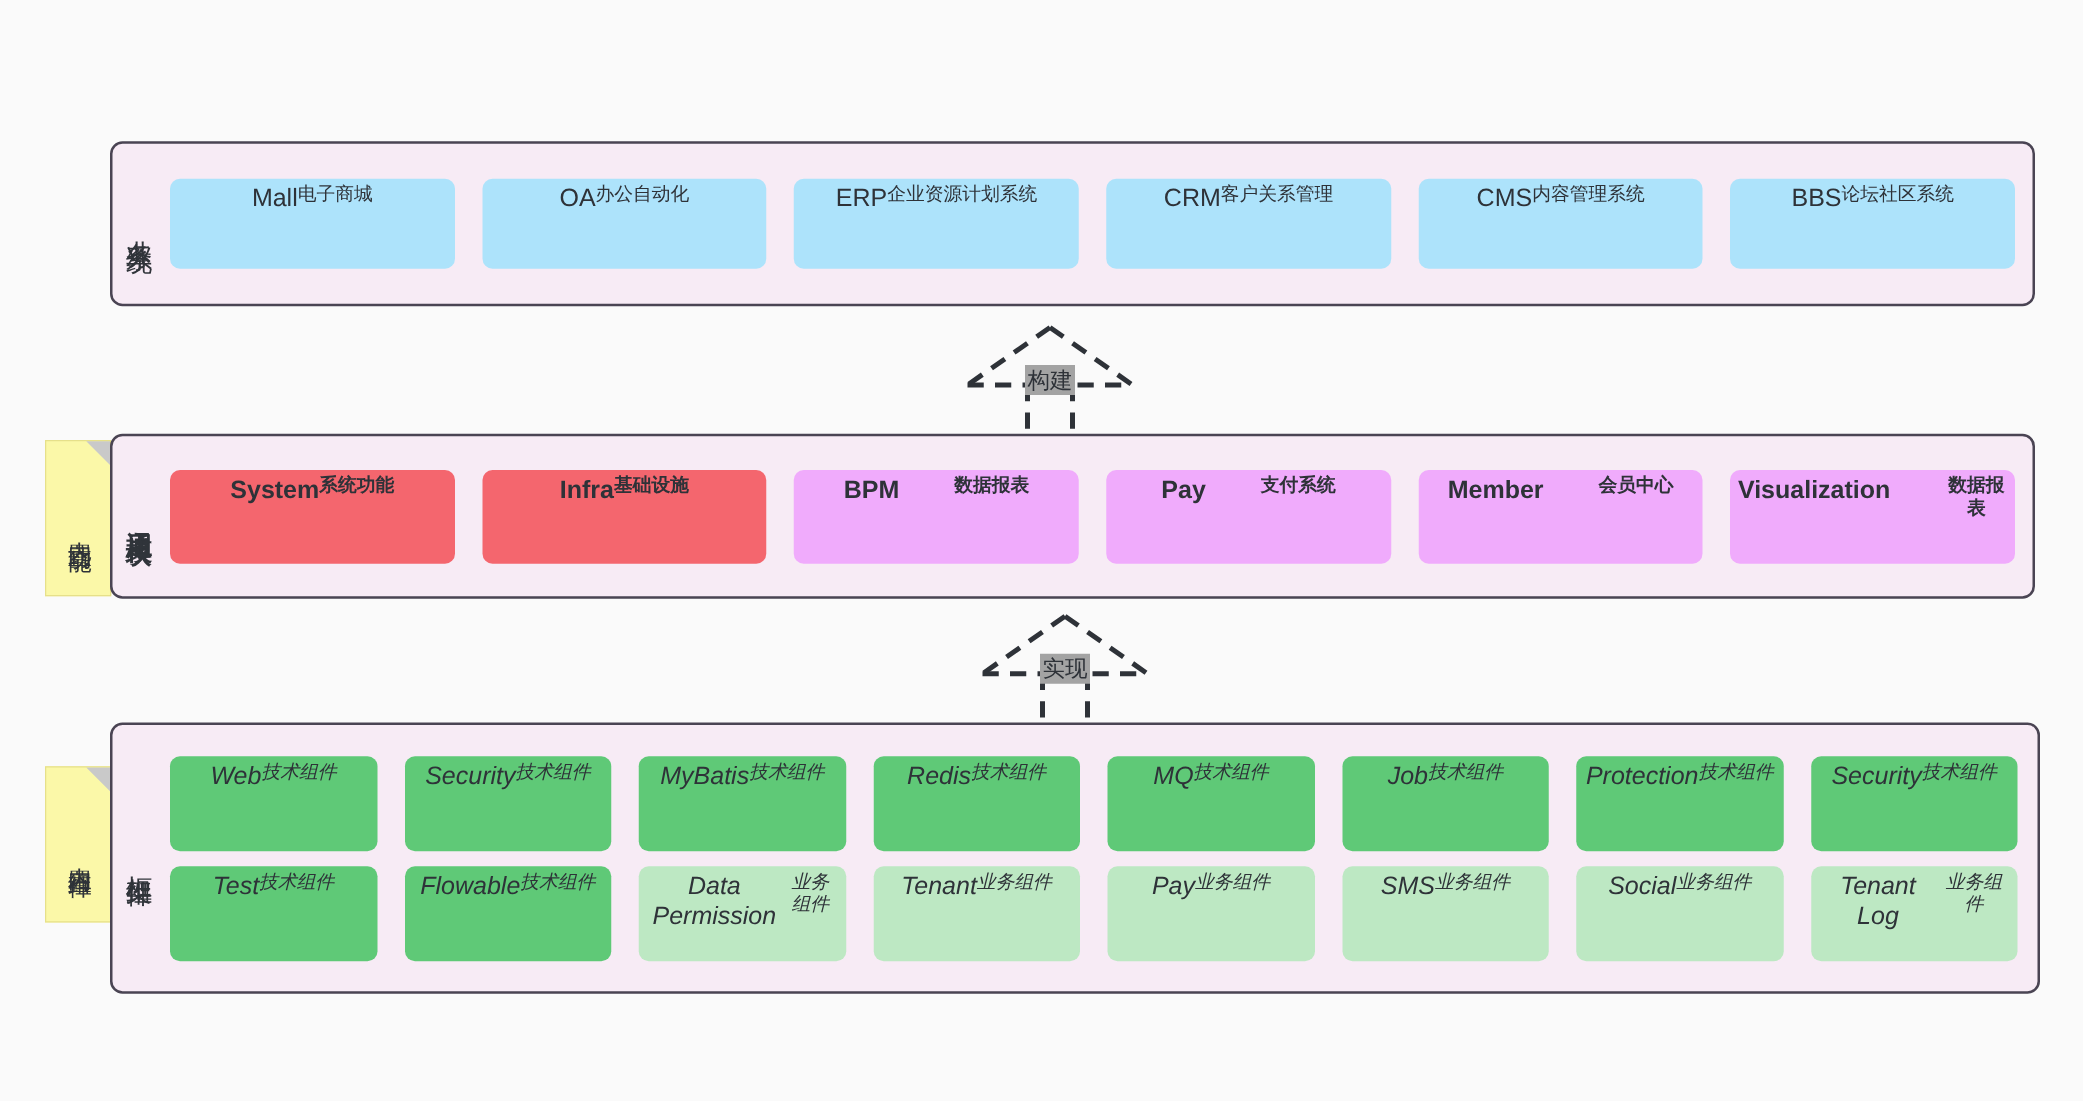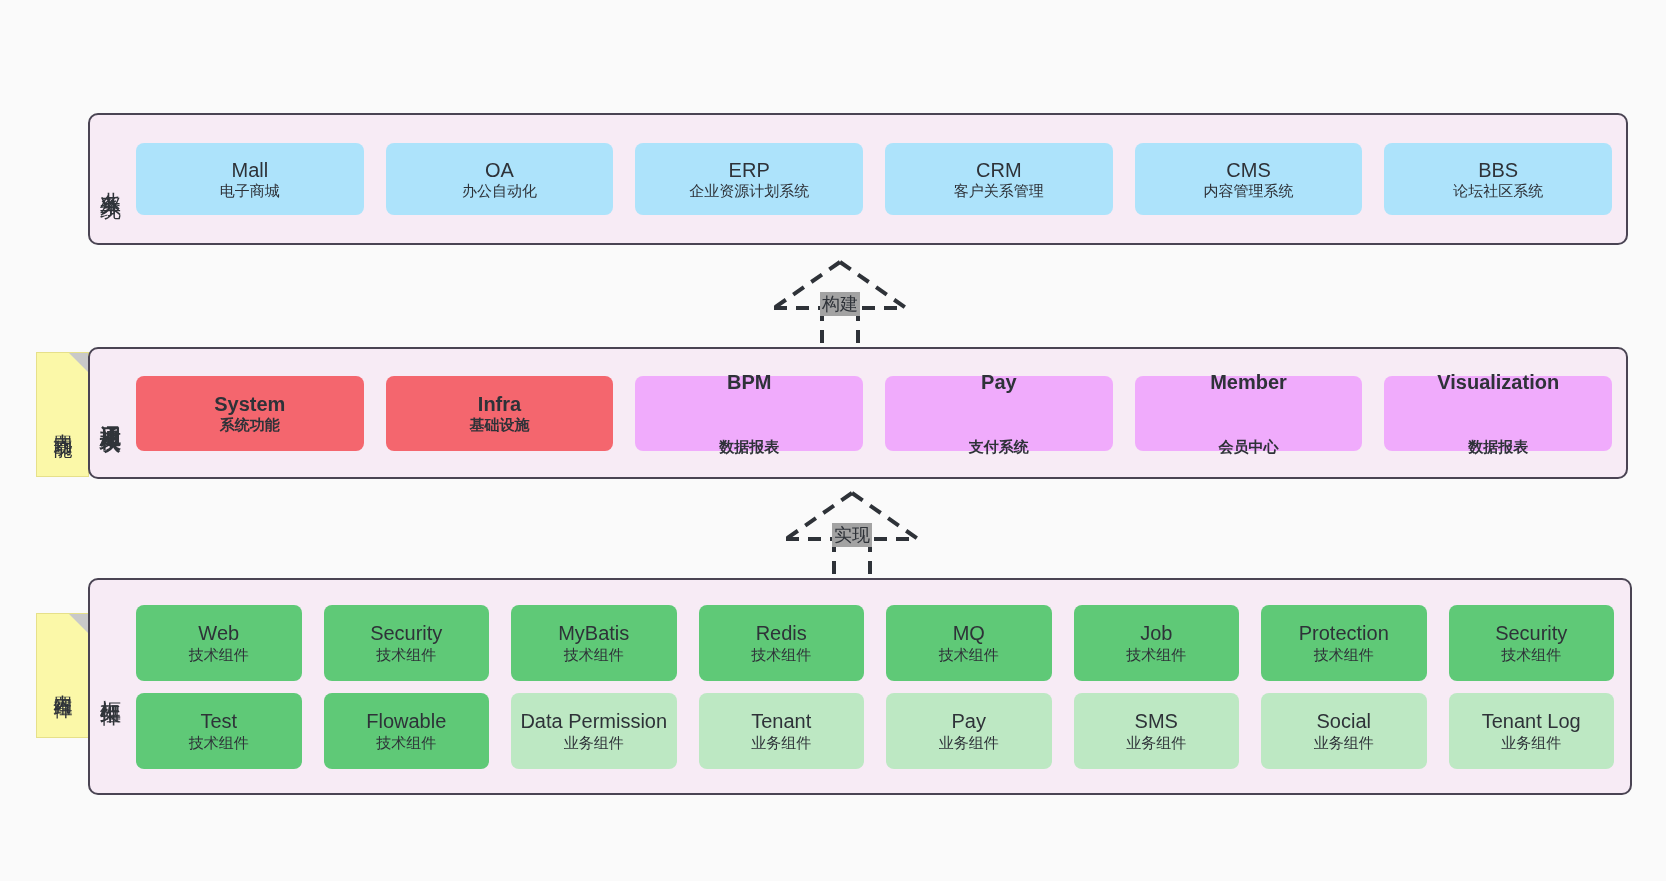--- a/index.html
+++ b/index.html
@@ -60,22 +60,20 @@
   .row {
     display: flex;
     gap: 22px;
     align-items: stretch;
   }
 
   .cell {
     flex: 1 1 0;
     border-radius: 8px;
     display: flex;
-    flex-direction: column;
-    align-items: center;
     justify-content: center;
     text-align: center;
     color: #2e3238;
     line-height: 1.22;
     padding: 4px 6px;
     box-sizing: border-box;
   }
   .cell .title {
     font-size: 20px;
   }
@@ -92,21 +90,21 @@
 
   
   #layer-business  { left: 88px;  top: 113px; width: 1540px; height: 132px; }
   #layer-business .row { height: 72px; }
 
   #layer-common    { left: 88px;  top: 347px; width: 1540px; height: 132px; font-weight: bold; }
   #layer-common .row { height: 75px; }
 
   #layer-framework { left: 88px;  top: 578px; width: 1544px; height: 217px; }
   #layer-framework .row { height: 76px; }
-  #layer-framework .layer-body { gap: 12px; padding: 0 16px 0 6px; }
+  #layer-framework .layer-body { gap: 12px; padding: 0 16px 0 6px; font-style: italic; }
 
   
   .sticky {
     position: absolute;
     width: 53px;
     background: #fbf8a8;
     border: 1px solid #e6e08a;
     display: flex;
     align-items: center;
     justify-content: center;

